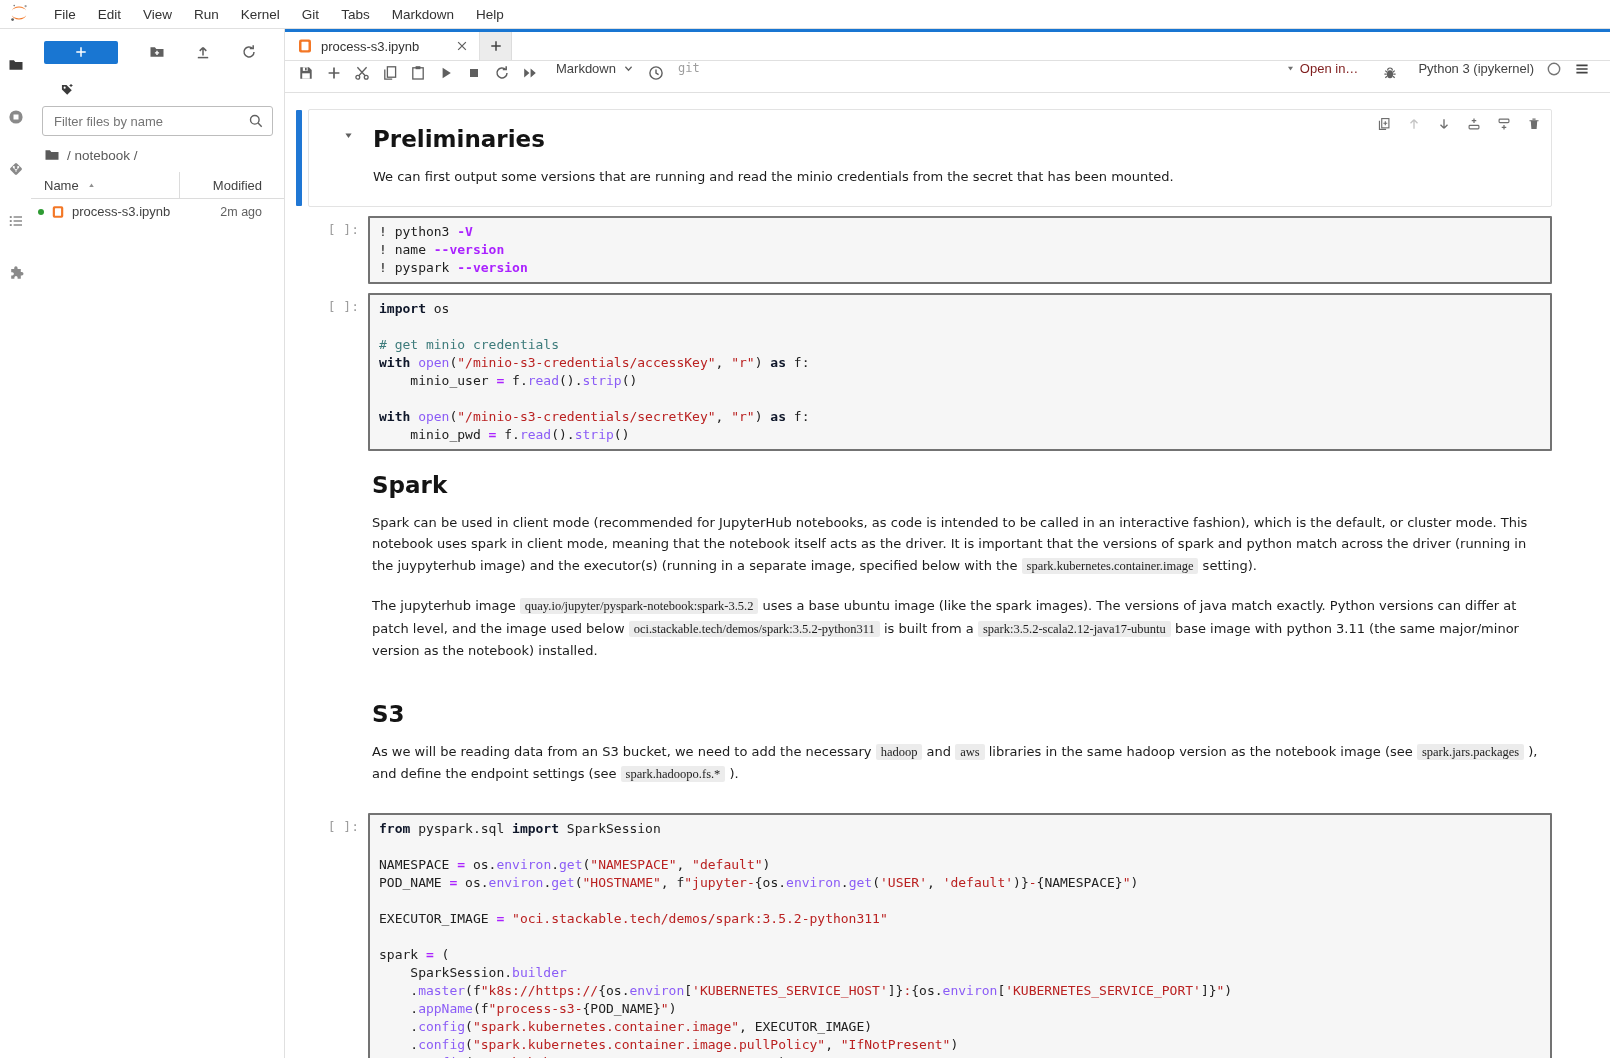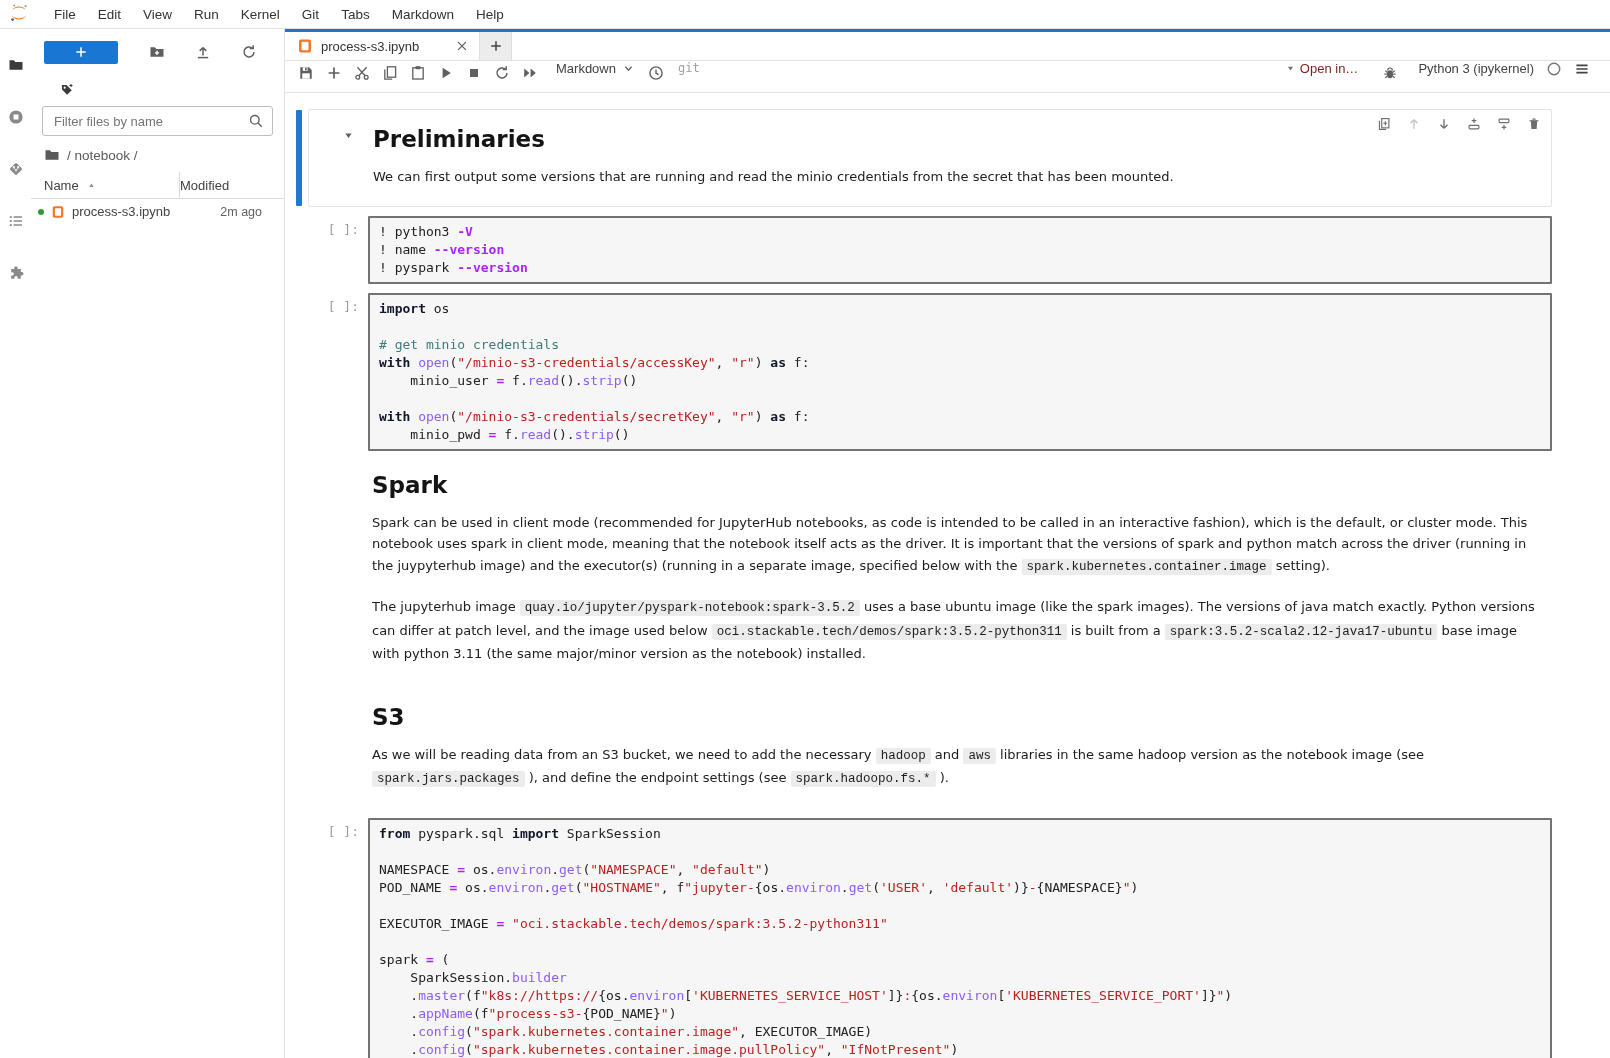--- a/index.html
+++ b/index.html
@@ -31,21 +31,21 @@
   .fb-filter{margin:9px 11px 6px 11px;position:relative}
   .fb-filter input{width:100%;height:30px;box-sizing:border-box;border:1px solid #bdbdbd;border-radius:3px;
       padding:0 32px 0 11px;font-size:13px;color:#444;font-family:"Liberation Sans",sans-serif;outline:none}
   .fb-filter input::placeholder{color:#757575}
   .fb-filter .icon{position:absolute;right:9px;top:7px;color:#5f5f5f}
   .fb-crumb{height:26px;display:flex;align-items:center;padding-left:13px;gap:7px;color:#5a5a5a;font-size:13.5px}
   .fb-head{height:26px;display:flex;align-items:center;border-bottom:1px solid #dcdcdc;font-weight:normal;color:#424242;margin-top:4px}
   .col-name{flex:1;display:flex;align-items:center;padding-left:13px;gap:8px}
   .col-name .icon{color:#8f8f8f}
   .col-divider{width:1px;background:#dcdcdc;height:100%}
-  .col-mod{width:104px;padding-right:22px;box-sizing:border-box}
+  .col-mod{width:104px;text-align:right;padding-right:22px;box-sizing:border-box}
   .fb-row{height:25px;display:flex;align-items:center;color:#424242}
   .run-dot{width:6px;height:6px;border-radius:50%;background:#2e9b33;margin-left:7px;flex:none}
   .fb-row .nbicon{margin-left:7px;display:flex}
   .fb-row .fname{margin-left:7px;flex:1}
   .fb-row .ftime{color:#616161;font-size:12.5px;text-align:right;padding-right:22px}
 
   
   .dock{flex:1;display:flex;flex-direction:column;min-width:0}
   .dock-topline{height:3px;background:#1976d2}
   .tabbar{height:28px;display:flex;border-bottom:1px solid #e0e0e0;background:#fff}
@@ -80,21 +80,21 @@
   .tk-k{color:#0f172a;font-weight:bold}
   .tk-s{color:#ba2121}
   .tk-c{color:#3d7b7b;}
   .tk-o{color:#aa22ff;font-weight:bold}
   .tk-f{color:#8b5cf6}
   .tk-t{color:#212121}
 
   .md{padding:2px 4px 0 4px;color:#1c1c1c;font-family:"DejaVu Sans",sans-serif}
   .md h2{font-size:23px;margin:10px 0 14px 0;font-weight:bold;color:#141414}
   .md p{font-size:13px;line-height:21.5px;margin:0 0 18px 0}
-  .inline-code{font-family:Liberation Mono, monospace;font-size:12.5px;background:#ececec;padding:1px 5px;border-radius:2px;color:#1c1c1c;white-space:nowrap}
+  .inline-code{font-family:Liberation Serif, serif;font-size:12.5px;background:#ececec;padding:1px 5px;border-radius:2px;color:#1c1c1c;white-space:nowrap}
 
   .frame{position:relative;flex:1;margin:0 58px 0 23px;border:1px solid #e3e3e3;border-radius:2px;
          padding:6px 12px 0 64px;min-width:0}
   .collapser{position:absolute;left:34px;top:20px;color:#5f5f5f}
   .cell-toolbar{position:absolute;top:7px;right:10px;display:flex;gap:16px}
   .ct-btn{color:#6e6e6e;display:flex}
   .ct-btn.disabled{color:#c3c3c3}
 </style>
 </head>
 <body>

